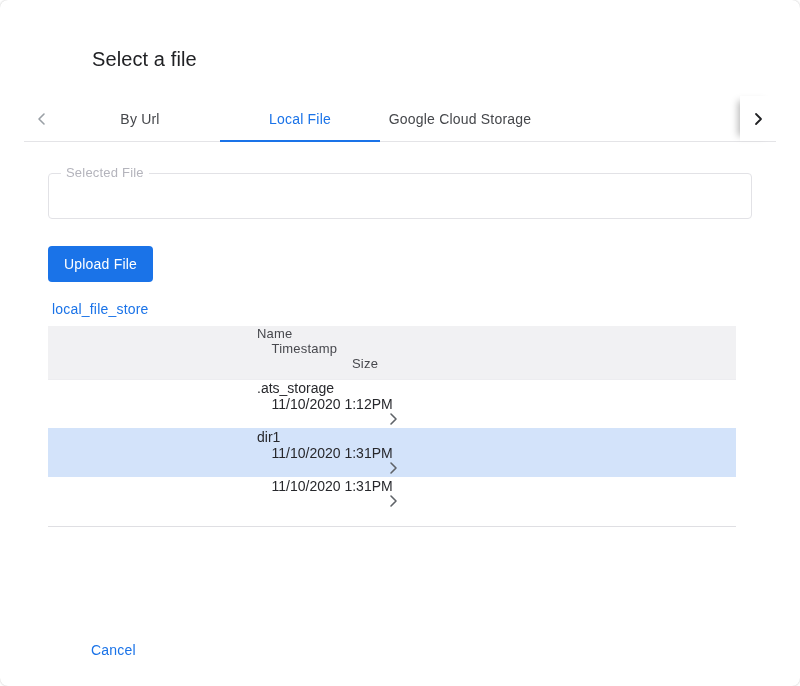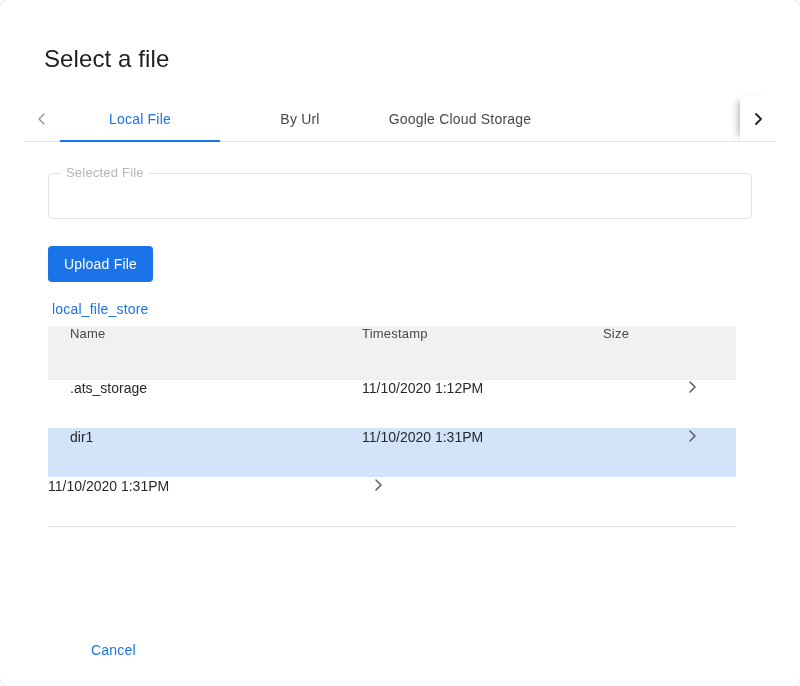--- a/index.html
+++ b/index.html
@@ -10,24 +10,25 @@
     position: relative;
     width: 800px; height: 686px;
     background: #ffffff;
     border-radius: 8px;
     box-shadow: 0 0 2px rgba(0,0,0,0.25);
     overflow: hidden;
   }
 
   .title {
     padding: 46px 0 0 44px;
-    font-size: 24px;
+    font-size: 20px;
     line-height: 26px;
     color: #202124;
     letter-spacing: .1px;
+    margin-left: 48px;
   }
 
   
   .tabbar {
     margin: 24px 24px 0 24px;
     height: 46px;
     display: flex;
     align-items: stretch;
     border-bottom: 1px solid #e4e4e7;
     position: relative;
@@ -95,21 +96,21 @@
 
   .store-link-row { margin-top: 17px; line-height: 20px; }
   .store-link {
     margin-left: 4px;
     color: #1a73e8; font-size: 14px; letter-spacing: .2px;
     text-decoration: none; cursor: pointer;
   }
 
   
   .file-table { margin-top: 7px; width: 688px; border-bottom: 1px solid #dfdfe3; }
-  .t-row { display: flex; align-items: flex-start; }
+  .t-row { display: flex; align-items: center; flex-direction: column; }
   .t-head {
     height: 53px;
     background: #f1f1f3;
     font-size: 13px; color: #47484d; letter-spacing: .2px;
   }
   .t-body-row {
     height: 49px;
     font-size: 14px; color: #27282c;
     background: #fff; cursor: pointer;
     border-top: 1px solid #ededf0;
@@ -152,22 +153,22 @@
 
   <div class="tabbar">
     <button class="tab-scroll prev">
       <span>
         <svg class="chev-svg" width="14" height="14" viewBox="0 0 14 14">
           <polyline points="9,2 4,7 9,12" fill="none" stroke="currentColor" stroke-width="1.6" stroke-linecap="round" stroke-linejoin="round"></polyline>
         </svg>
       </span>
     </button>
     <div class="tabs">
+      <button class="tab">By Url</button>
       <button class="tab active">Local File</button>
-      <button class="tab">By Url</button>
       <button class="tab">Google Cloud Storage</button>
     </div>
     <div class="tab-spacer"></div>
     <button class="tab-scroll next">
       <span>
         <svg class="chev-svg" width="14" height="14" viewBox="0 0 14 14">
           <polyline points="5,2 10,7 5,12" fill="none" stroke="currentColor" stroke-width="1.8" stroke-linecap="round" stroke-linejoin="round"></polyline>
         </svg>
       </span>
     </button>

